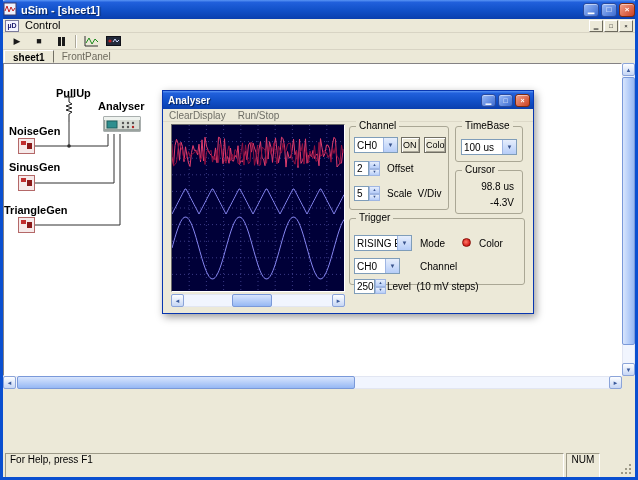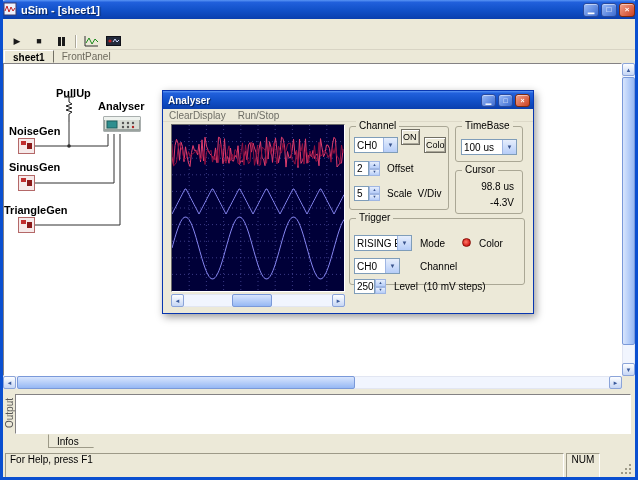--- a/index.html
+++ b/index.html
@@ -131,20 +131,29 @@
         </svg>
     </span>
     <span class="title-text">uSim - [sheet1]</span>
     <span class="tb-buttons">
       <span class="tb-btn">▁</span>
       <span class="tb-btn">□</span>
       <span class="tb-btn close">×</span>
     </span>
   </div>
 
+  <div class="menubar">
+    <span class="child-icon">µD</span>
+    <span class="menu-item">Control</span>
+    <span class="mdi-buttons">
+      <span class="mdi-btn">▁</span>
+      <span class="mdi-btn">□</span>
+      <span class="mdi-btn">×</span>
+    </span>
+  </div>
 
   <div class="toolbar">
     <button class="tool-btn">
         <span>▶</span>
       </button>
     <button class="tool-btn">
         <span>■</span>
       </button>
     <button class="tool-btn">
         <span class="pause-icon"></span>
@@ -269,21 +278,21 @@
             <span class="sb-thumb h" style="left:60px;top:-1px;width:40px;height:13px"></span>
             <span class="sb-btn" style="right:-1px;top:-1px">►</span>
           </div>
 
           <div class="group" style="left:186px;top:4px;width:100px;height:84px">
             <span class="legend">Channel</span>
             <div class="combo" style="left:4px;top:10px;width:44px">
               <span class="combo-text">CH0</span>
               <span class="combo-btn">▼</span>
             </div>
-            <button class="xbtn" style="left:51px;top:2px;width:19px">ON</button>
+            <button class="xbtn" style="left:51px;top:10px;width:19px">ON</button>
             <button class="xbtn" style="left:74px;top:10px;width:22px">Color</button>
             <div class="spinner" style="left:4px;top:34px">
               <span class="spin-val" style="width:15px">2</span>
               <span class="spin-arrows">
                   <span>▲</span>
                   <span>▼</span>
                 </span>
             </div>
             <span class="glabel" style="left:37px;top:36px">Offset</span>
             <div class="spinner" style="left:4px;top:59px">
@@ -324,46 +333,41 @@
               <span class="combo-btn">▼</span>
             </div>
             <span class="glabel" style="left:70px;top:42px">Channel</span>
             <div class="spinner" style="left:4px;top:60px">
               <span class="spin-val" style="width:21px">250</span>
               <span class="spin-arrows">
                   <span>▲</span>
                   <span>▼</span>
                 </span>
             </div>
-            <span class="glabel" style="left:44px;top:62px">Level  (10 mV steps)</span>
+            <span class="glabel" style="left:37px;top:62px">Level  (10 mV steps)</span>
           </div>
 
         </div>
       </div>
     </div>
 
     <div class="sb-track" style="left:619px;top:0;width:13px;height:313px">
       <span class="sb-btn" style="left:-1px;top:-1px">▲</span>
       <span class="sb-thumb v" style="left:-1px;top:13px;width:13px;height:268px"></span>
       <span class="sb-btn" style="left:-1px;bottom:-1px">▼</span>
     </div>
 
     <div class="sb-track" style="left:0;top:313px;width:619px;height:13px">
       <span class="sb-btn" style="left:-1px;top:-1px">◄</span>
       <span class="sb-thumb h" style="left:13px;top:-1px;width:338px;height:13px"></span>
       <span class="sb-btn" style="right:-1px;top:-1px">►</span>
     </div>
     <div class="sb-corner"></div>
   </div>
 
-  <div class="output-pane">
-    <span class="output-label">Output</span>
-    <div class="output-content"></div>
-    <div class="output-tab"><span>Infos</span></div>
-  </div>
 
   <div class="statusbar">
     <span class="status-panel status-help">For Help, press F1</span>
     <span class="status-panel status-num">NUM</span>
     <span class="status-spacer"></span>
     <span class="resize-grip">
       <svg width="13" height="13">
           <g fill="#9d9a88">
             <rect x="9" y="1" width="2" height="2"></rect>
             <rect x="9" y="5" width="2" height="2"></rect>

